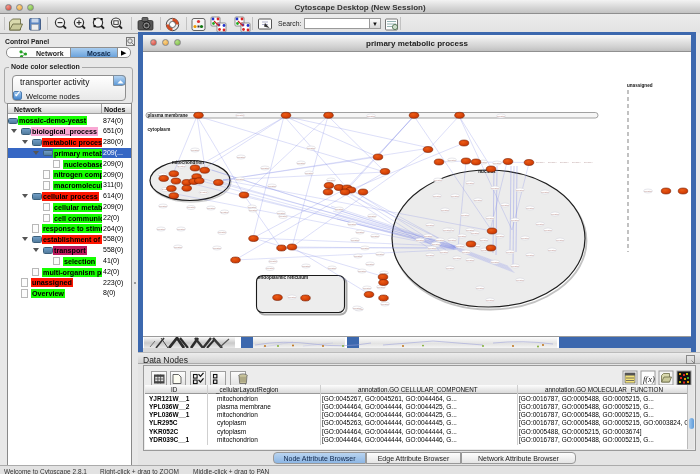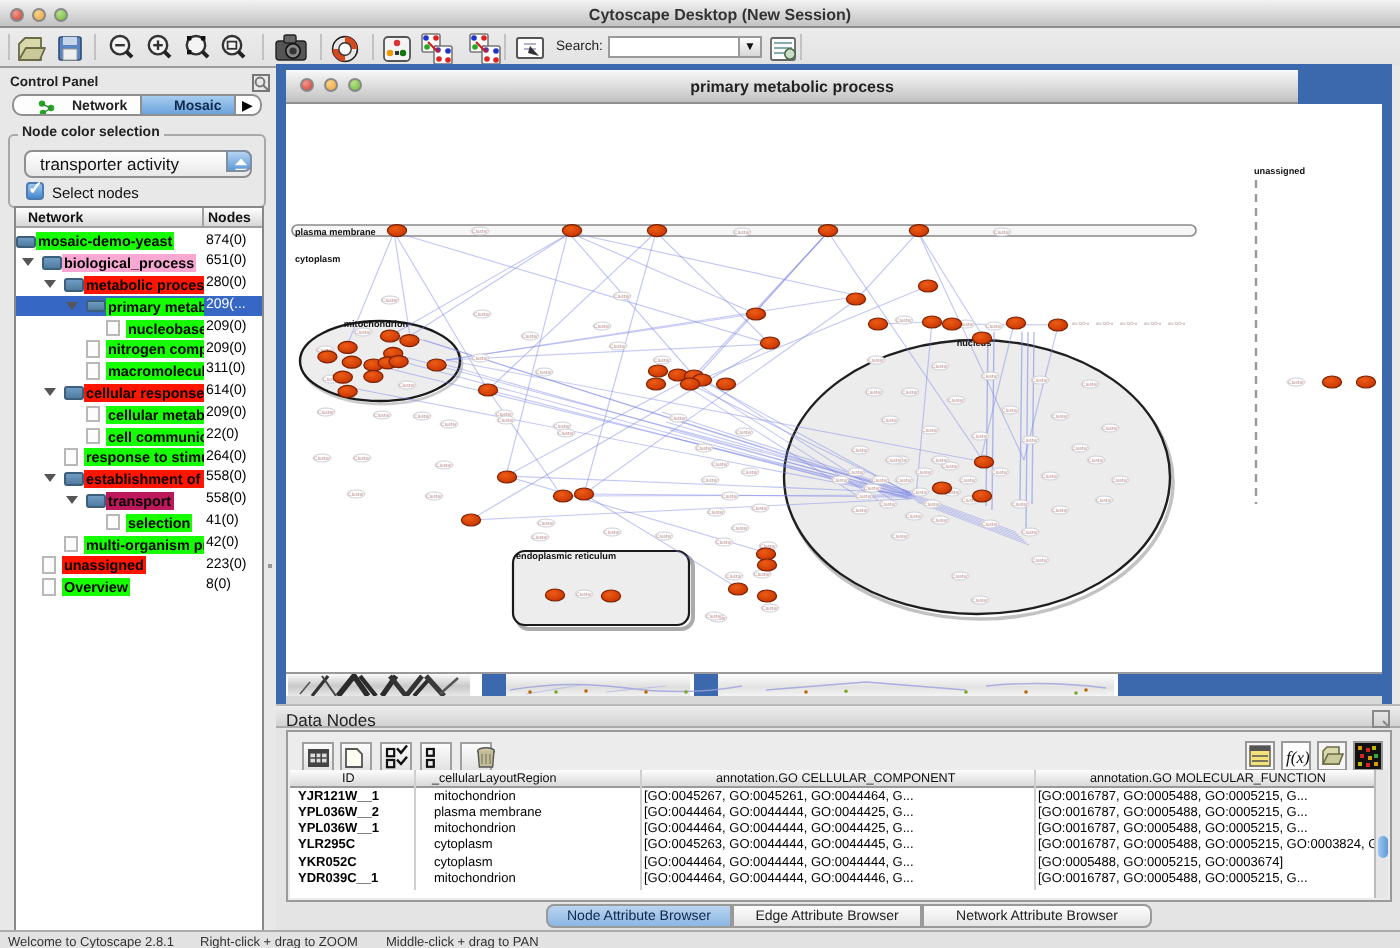--- a/index.html
+++ b/index.html
@@ -14,21 +14,21 @@
 #searchbtn{position:absolute;left:369px;top:18px;width:12px;height:11px;background:linear-gradient(#fdfdfd,#d8d8d8);border:1px solid #9a9a9a;font-size:6px;text-align:center;line-height:11px;color:#111;}
 #ctrl{position:absolute;left:0;top:33px;width:138px;height:432px;background:#e8e8e8;border-top:1px solid #9c9c9c;}
 #ctrl .title{position:absolute;left:5px;top:3.5px;font-size:6.8px;font-weight:bold;color:#222;}
 #tabs{position:absolute;left:6px;top:13px;width:125px;height:11px;background:#fdfdfd;border:1px solid #8f8f8f;border-radius:5px;overflow:hidden;}
 #tabs .mosaic{position:absolute;left:63px;top:0;width:48px;height:11px;background:linear-gradient(#a8cdf0,#5e9ad8);border-left:1px solid #8f8f8f;border-right:1px solid #8f8f8f;}
 #tabs .net{position:absolute;left:29px;top:1.8px;font-size:7px;font-weight:bold;color:#222;}
 #tabs .mos{position:absolute;left:80px;top:1.8px;font-size:7px;font-weight:bold;color:#102a4d;}
 #tabs .arr{position:absolute;left:114px;top:1px;font-size:7px;color:#000;}
 #groupbox{position:absolute;left:4px;top:33px;width:129px;height:37px;border:1px solid #a8a8a8;border-radius:3px;}
 #grouplbl{position:absolute;left:9px;top:28.5px;font-size:7px;font-weight:bold;color:#222;background:#e8e8e8;padding:0 2px;}
-#combo{position:absolute;left:12px;top:41px;width:114px;height:14px;background:linear-gradient(#ffffff,#e8e8e8);border:1px solid #8f8f8f;border-radius:4px;text-align:center;}
+#combo{position:absolute;left:12px;top:41px;width:114px;height:26px;background:linear-gradient(#ffffff,#e8e8e8);border:1px solid #8f8f8f;border-radius:4px;text-align:center;}
 #combo .txt{position:absolute;left:7px;top:1px;font-size:8.5px;color:#111;}
 #combo .btn{position:absolute;right:-1px;top:-1px;width:13px;height:11px;overflow:hidden;background:linear-gradient(#b5d4f2,#5e9ad8);border:1px solid #7f8f9f;border-radius:0 4px 4px 0;}
 #cb{position:absolute;left:13px;top:57px;width:9px;height:9px;background:linear-gradient(#9ec7ef,#4788cf);border:1px solid #4a7ab0;border-radius:2px;}
 #cb .ck{position:absolute;left:0px;top:-3px;font-size:9px;color:#fff;font-weight:bold;}
 #cblbl{position:absolute;left:26px;top:57.5px;font-size:7.5px;color:#111;}
 #treepanel{position:absolute;left:7px;top:69px;width:125px;height:368px;background:#fff;border:1px solid #888;}
 #treehdr{position:absolute;left:0;top:0;width:123px;height:10px;background:linear-gradient(#ffffff,#d6d6d6);border-bottom:1px solid #a0a0a0;}
 #treehdr .h1{position:absolute;left:6px;top:1.5px;font-size:7px;font-weight:bold;color:#111;}
 #treehdr .h2{position:absolute;left:96px;top:1.5px;font-size:7px;font-weight:bold;color:#111;}
 #treehdr .vs{position:absolute;left:93px;top:0;width:1px;height:10px;background:#a0a0a0;}
@@ -53,21 +53,21 @@
 .drow .c3{position:absolute;left:177px;top:0.7px;}
 .drow .c4{position:absolute;left:374px;top:0.7px;}
 #dscroll{position:absolute;right:1px;top:19px;width:7px;height:64px;background:#e6e6e6;border-left:1px solid #bbb;}
 #dthumb{position:absolute;left:0.5px;top:33px;width:5px;height:11px;background:linear-gradient(90deg,#9ec7ef,#5e9ad8);border-radius:3px;}
 #dtabs{position:absolute;left:135px;top:100px;height:12px;font-size:7.5px;}
 #dtabs div{position:absolute;top:0;height:12px;border:1px solid #999;line-height:11px;text-align:center;background:linear-gradient(#fdfdfd,#e4e4e4);color:#222;font-size:7px;}
 #dtabs .sel{background:linear-gradient(#b9d4f0,#8cb6e4);color:#10264a;}
 #statusbar{position:absolute;left:0;top:465px;width:700px;height:9px;background:#e2e2e2;border-top:1px solid #ababab;font-size:6.5px;color:#333;}
 #statusbar span{position:absolute;top:1.5px;}
 #netwin{position:absolute;left:138px;top:32px;width:558px;height:320px;background:#3c68ae;}
-#nettitle{position:absolute;left:5px;top:3px;width:506px;height:17px;background:linear-gradient(#f8f8f8,#cdcdcd 80%,#bfbfbf);border-bottom:1px solid #909090;}
+#nettitle{position:absolute;left:5px;top:3px;width:548px;height:17px;background:linear-gradient(#f8f8f8,#cdcdcd 80%,#bfbfbf);border-bottom:1px solid #909090;}
 #nettitle .t{position:absolute;left:0;right:0;top:4px;text-align:center;font-size:8px;font-weight:bold;color:#222;}
 #netcanvas{position:absolute;left:5px;top:20px;width:548px;height:284px;background:#fff;}
 #netstrip{position:absolute;left:5px;top:304px;width:548px;height:12px;background:#fff;overflow:hidden;border-top:1px solid #9a9a9a;}
 #netbottom{position:absolute;left:5px;top:316px;width:548px;height:4px;background:#d8d8d8;}
 .frag{position:absolute;top:0;height:11px;background:linear-gradient(#fafafa,#cfcfcf 30%,#efefef);}
 .bluefrag{position:absolute;top:0;height:11px;background:#3c68ae;}
 </style></head><body>
 
 <div id="titlebar">
     <div class="t">Cytoscape Desktop (New Session)</div>
@@ -190,21 +190,21 @@
       <div class="txt">transporter activity</div>
       <div class="btn">
 <svg width="13" height="11" viewBox="0 0 13 11">
           <path d="M6.5 1.3 L9.6 4.6 L3.4 4.6 Z" fill="#fff"></path>
           <path d="M6.5 9.7 L9.6 6.4 L3.4 6.4 Z" fill="#fff"></path>
         </svg></div>
     </div>
 <div id="cb">
       <div class="ck">✓</div>
     </div>
-    <div id="cblbl">Select nodes</div>
+    <div id="cblbl">Welcome nodes</div>
 <div id="treepanel">
 <div id="treehdr">
         <span class="h1">Network</span>
         <div class="vs"></div>
         <span class="h2">Nodes</span>
       </div>
 <div class="trow" style="top:11.2px;">
 <div class="ficon" style="left:0px;"></div>
 <div class="lbl" style="left:10px;max-width:84px;background:#15ff00;">mosaic-demo-yeast</div>
 <div class="val" style="color:#000;">874(0)</div>
@@ -238,21 +238,21 @@
 <div class="val" style="color:#000;">209(0)</div>
 </div>
 <div class="trow" style="top:76.00000000000001px;">
 <div class="dicon" style="left:35px;"></div>
 <div class="lbl" style="left:45px;max-width:49px;background:#15ff00;">macromolecule</div>
 <div class="val" style="color:#000;">311(0)</div>
 </div>
 <div class="trow" style="top:86.80000000000001px;">
 <div class="arrow" style="left:14px;"></div>
 <div class="ficon" style="left:24px;"></div>
-<div class="lbl" style="left:34px;max-width:60px;background:#ff1500;">cellular response</div>
+<div class="lbl" style="left:34px;max-width:60px;background:#ff1500;">cellular process</div>
 <div class="val" style="color:#000;">614(0)</div>
 </div>
 <div class="trow" style="top:97.60000000000001px;">
 <div class="dicon" style="left:35px;"></div>
 <div class="lbl" style="left:45px;max-width:49px;background:#15ff00;">cellular metabo</div>
 <div class="val" style="color:#000;">209(0)</div>
 </div>
 <div class="trow" style="top:108.4px;">
 <div class="dicon" style="left:35px;"></div>
 <div class="lbl" style="left:45px;max-width:49px;background:#15ff00;">cell communicat</div>

